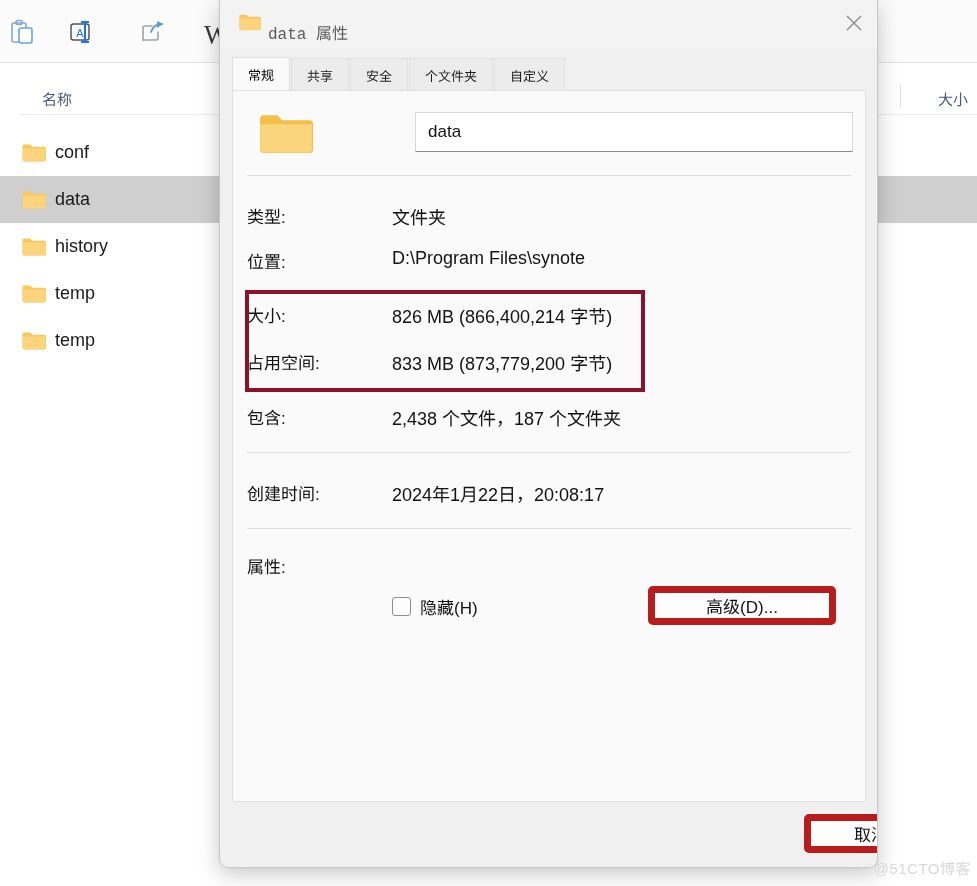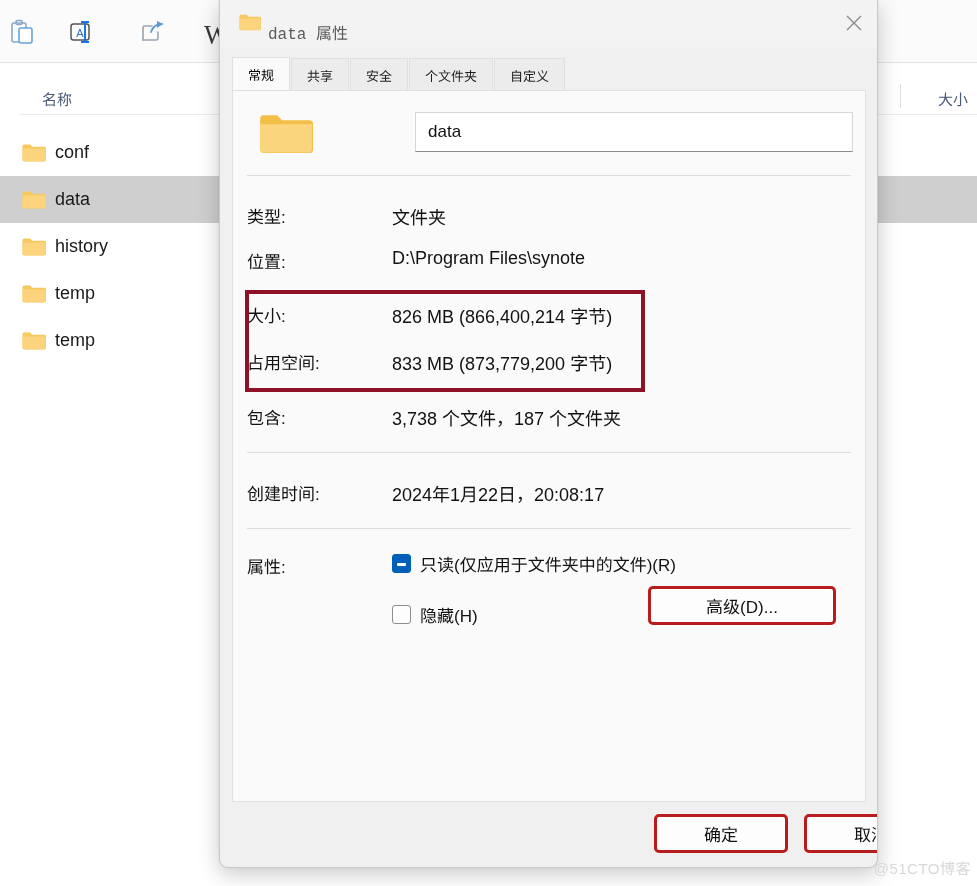--- a/index.html
+++ b/index.html
@@ -173,21 +173,21 @@
   }
   .cb.indeterminate::after {
     content: ""; position: absolute; left: 4px; top: 8px;
     width: 9px; height: 2.5px; background: #fff; border-radius: 1px;
   }
   .cb-text { font-size: 17px; color: #121212; white-space: nowrap; }
 
   .btn {
     display: flex; align-items: center; justify-content: center;
     background: #fdfdfd;
-    border: 3px solid #b91c1c;
+    border: 7px solid #b91c1c;
     border-radius: 5px;
     font-size: 17px; color: #111;
     box-sizing: border-box;
     cursor: default;
   }
 
   .adv-btn {
     position: absolute; left: 428px; top: 586px;
     width: 188px; height: 39px;
   }
@@ -350,48 +350,43 @@
         <span class="info-value">826 MB (866,400,214 字节)</span>
       </div>
 
       <div class="info-row" style="top:258px;">
         <span class="info-label">占用空间:</span>
         <span class="info-value">833 MB (873,779,200 字节)</span>
       </div>
 
       <div class="info-row" style="top:313px;">
         <span class="info-label">包含:</span>
-        <span class="info-value">3,738 个文件，187 个文件夹</span>
+        <span class="info-value">2,438 个文件，187 个文件夹</span>
       </div>
 
       <div class="sep" style="top:361px;"></div>
 
       <div class="info-row" style="top:389px;">
         <span class="info-label">创建时间:</span>
         <span class="info-value">2024年1月22日，20:08:17</span>
       </div>
 
       <div class="sep" style="top:437px;"></div>
 
       <span class="attr-label" style="top:462px;">属性:</span>
 
-      <div class="cb-row" style="top:460px;">
-        <span class="cb indeterminate"></span>
-        <span class="cb-text">只读(仅应用于文件夹中的文件)(R)</span>
-      </div>
-
-      <div class="cb-row" style="top:503px;margin-top:8px;">
+
+      <div class="cb-row" style="top:503px;">
         <span class="cb"></span>
         <span class="cb-text">隐藏(H)</span>
       </div>
     </div>
 
     <div class="btn adv-btn">高级(D)...</div>
 
-    <div class="btn footer-btn btn-ok">确定</div>
     <div class="btn footer-btn btn-cancel">取消</div>
 
   </div>
 
   <div class="highlight-box" style="border-color: rgb(142, 18, 39);"></div>
 
   <div class="watermark">@51CTO博客</div>
 </div>
 
 </body></html>

